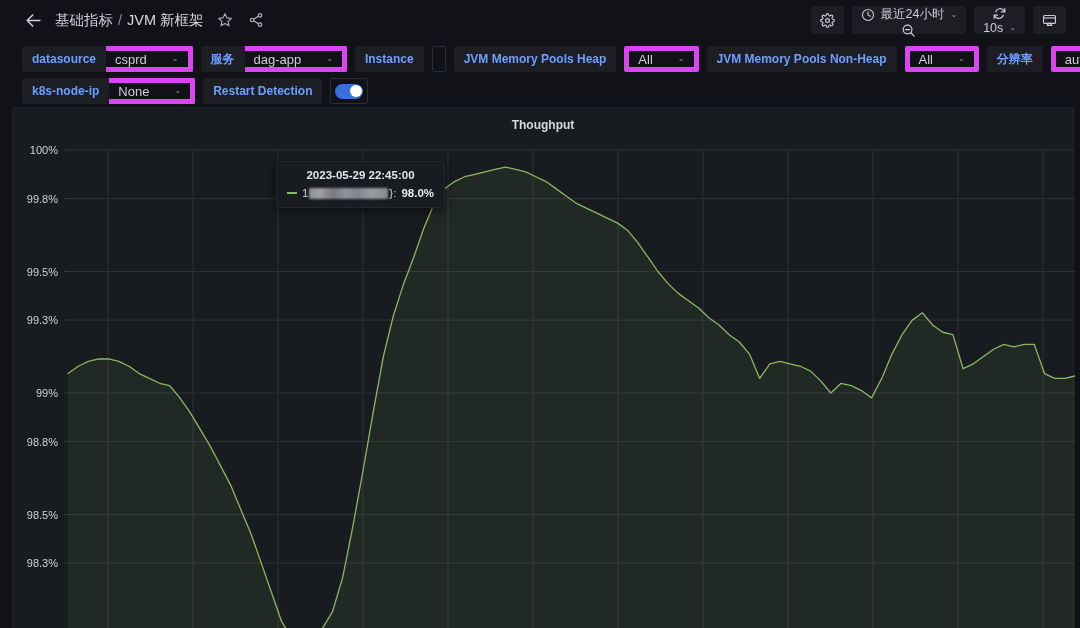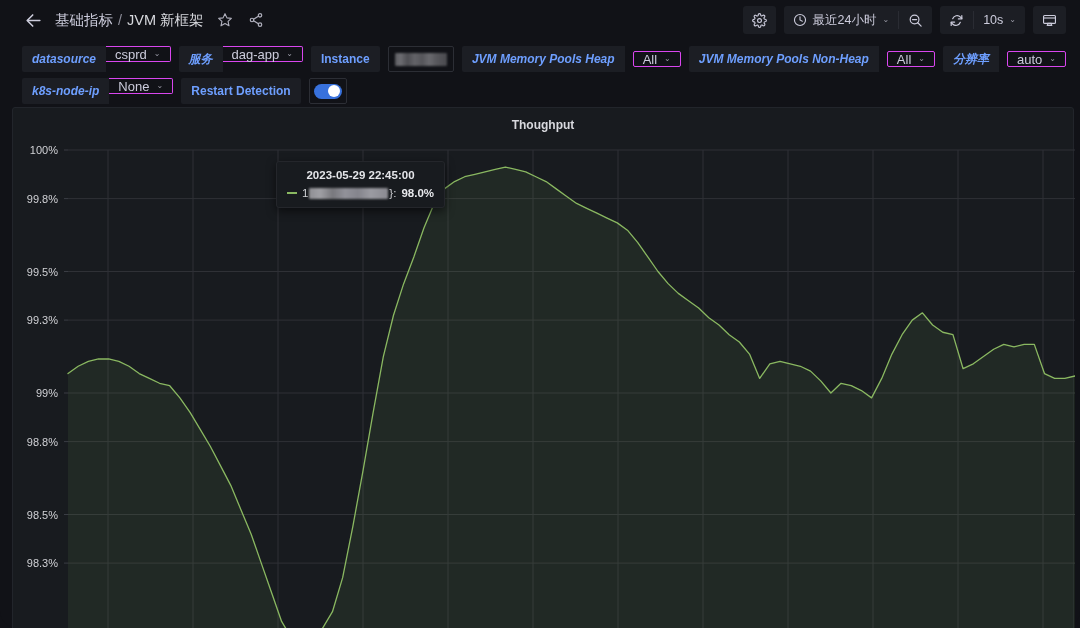--- a/index.html
+++ b/index.html
@@ -24,47 +24,47 @@
   }
   .breadcrumb { display: flex; align-items: center; gap: 5px; font-size: 14.5px; color: #ccccdc; }
   .bc-sep { color: #8e8e9a; }
   .bc-item { color: #ccccdc; cursor: pointer; }
   .bc-item.current { color: #d8d9de; }
   .nav-icon-btn {
     width: 20px; height: 20px; color: #b0b0bd; cursor: pointer;
     display: flex; align-items: center; justify-content: center;
   }
   .nav-right { display: flex; align-items: center; gap: 8px; }
-  .tb-group { display: flex; align-items: center; background: #1c1e24; border-radius: 3px; height: 28px; }
+  .tb-group { display: flex; align-items: center; background: #1c1e24; border-radius: 3px; height: 28px; flex-direction: column; }
   .tb-btn {
     display: flex; align-items: center; justify-content: center; gap: 6px;
     height: 28px; padding: 0 9px; color: #ccccdc; font-size: 12.5px;
     cursor: pointer; background: transparent; border: none;
     font-family: "Liberation Sans", sans-serif; white-space: nowrap;
   }
   .tb-divider { width: 1px; height: 18px; background: #2a2c33; }
   .caret { font-size: 8px; color: #9a9aa6; line-height: 1; }
   .icon-sq { width: 15px; height: 15px; display: block; }
 
   
   .varbar { padding: 6px 14px 0 22px; }
   .varrow { display: flex; align-items: center; gap: 8px; margin-bottom: 6px; flex-wrap: nowrap; }
   .varpill { display: flex; align-items: stretch; }
   .var-label {
     background: #1c1e24; color: #6e9fff; font-size: 12px; font-weight: bold;
     padding: 0 10px; height: 26px; display: flex; align-items: center;
     border-radius: 2px; white-space: nowrap; cursor: default;
   }
   .var-value {
-    background: #111217; border: 1px solid #d946ef; color: #ccccdc;
-    font-size: 13px; padding: 0 9px; height: 16px; display: flex;
-    align-items: center; gap: 7px; border-radius: 2px; cursor: pointer;
+    background: #111217; border: 5px solid #d946ef; color: #ccccdc;
+    font-size: 13px; padding: 0 9px; height: 26px; display: flex;
+    align-items: center; gap: 25px; border-radius: 2px; cursor: pointer;
     white-space: nowrap;
   }
-  .var-pair .var-label { border-radius: 2px 0 0 2px; font-style: italic; }
+  .var-pair .var-label { border-radius: 2px 0 0 2px; }
   .var-pair .var-value { border-radius: 0 2px 2px 0; border-left: none; }
   .redacted-input {
     background: #111217; border: 1px solid #2c2e35; border-radius: 2px;
     height: 26px; width: 123px; display: flex; align-items: center;
     padding: 0 6px; cursor: text;
   }
   .redacted-bar {
     width: 100%; height: 13px; border-radius: 1px;
     background: linear-gradient(90deg,#5a5a5f 0%,#6e6e73 10%,#4e4e53 24%,#636368 38%,
       #55555a 52%,#6a6a6f 66%,#57575c 80%,#4a4a4f 100%);

